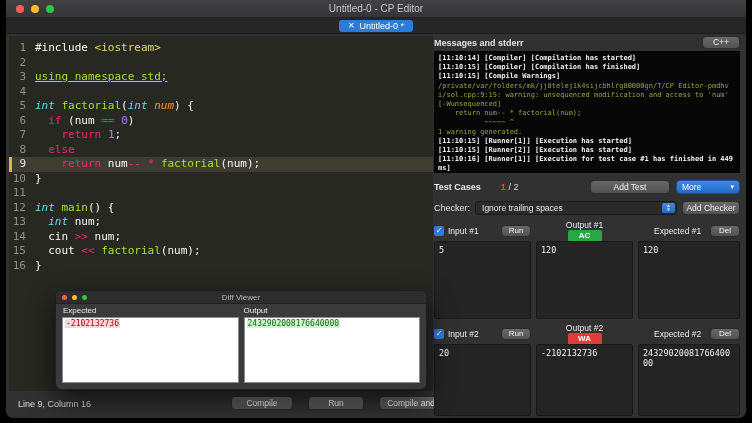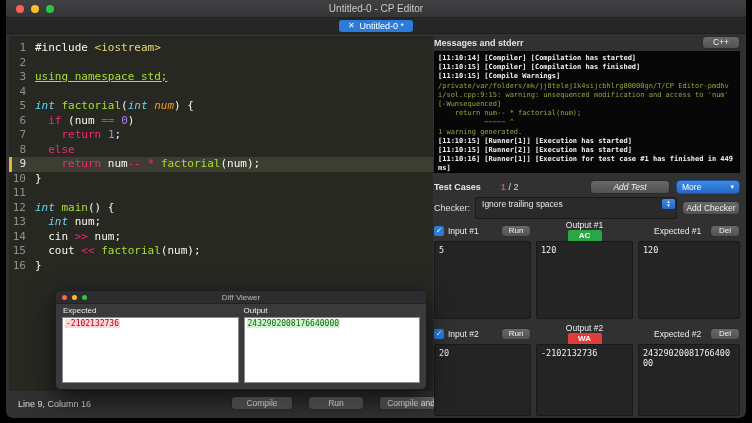--- a/index.html
+++ b/index.html
@@ -69,29 +69,29 @@
     padding:2px 3px; font-family:"DejaVu Sans Mono",monospace; font-size:7px; line-height:9.2px;
     overflow:hidden; white-space:pre-wrap; word-break:break-all; }
   .cl-info { color:#f2f2f2; font-weight:bold; }
   .cl-warn { color:#9aa23c; }
 
   .tc-header { margin-top:6px; display:flex; align-items:center; height:16px; }
   .tc-title { font-size:9px; font-weight:bold; color:#e8e8e8; }
   .tc-score { margin-left:20px; font-size:9px; }
   .tc-pass { color:#e04b3a; font-weight:bold; } .tc-sep,.tc-total { color:#ddd; }
   .spacer { flex:1; }
-  .addtest-btn { width:80px; height:14px; margin-right:6px;font-style:italic; }
+  .addtest-btn { width:80px; height:14px; margin-right:6px; }
   .more-btn { width:64px; height:14px; background:linear-gradient(#3d8ae8,#2569c4); border:1px solid #1c4f96;
     border-radius:4px; color:#fff; font-size:8.5px; display:flex; align-items:center;
     justify-content:space-between; padding:0 5px; }
   .more-arrow { font-size:7px; }
 
   .checker-row { margin-top:5px; display:flex; align-items:center; gap:5px; height:16px; }
   .checker-label { font-size:9px; color:#e0e0e0; }
-  .combo { flex:1; height:22px; background:#2a2a2a; border:1px solid #1b1b1b; border-radius:3px;
+  .combo { flex:1; height:14px; background:#2a2a2a; border:1px solid #1b1b1b; border-radius:3px;
     color:#e8e8e8; font-size:8.5px; line-height:12px; padding-left:6px; position:relative; }
   .stepper { position:absolute; right:1px; top:1px; width:13px; height:10px;
     background:linear-gradient(#3d8ae8,#2569c4); border-radius:2px; color:#fff;
     display:flex; flex-direction:column; align-items:center; justify-content:center;
     font-size:4.5px; line-height:4.5px; }
   .addchecker-btn { width:58px; height:14px; }
 
   .case { margin-top:8px; }
   .case-row { display:flex; align-items:center; height:14px; }
   .ccol { display:flex; align-items:center; }

